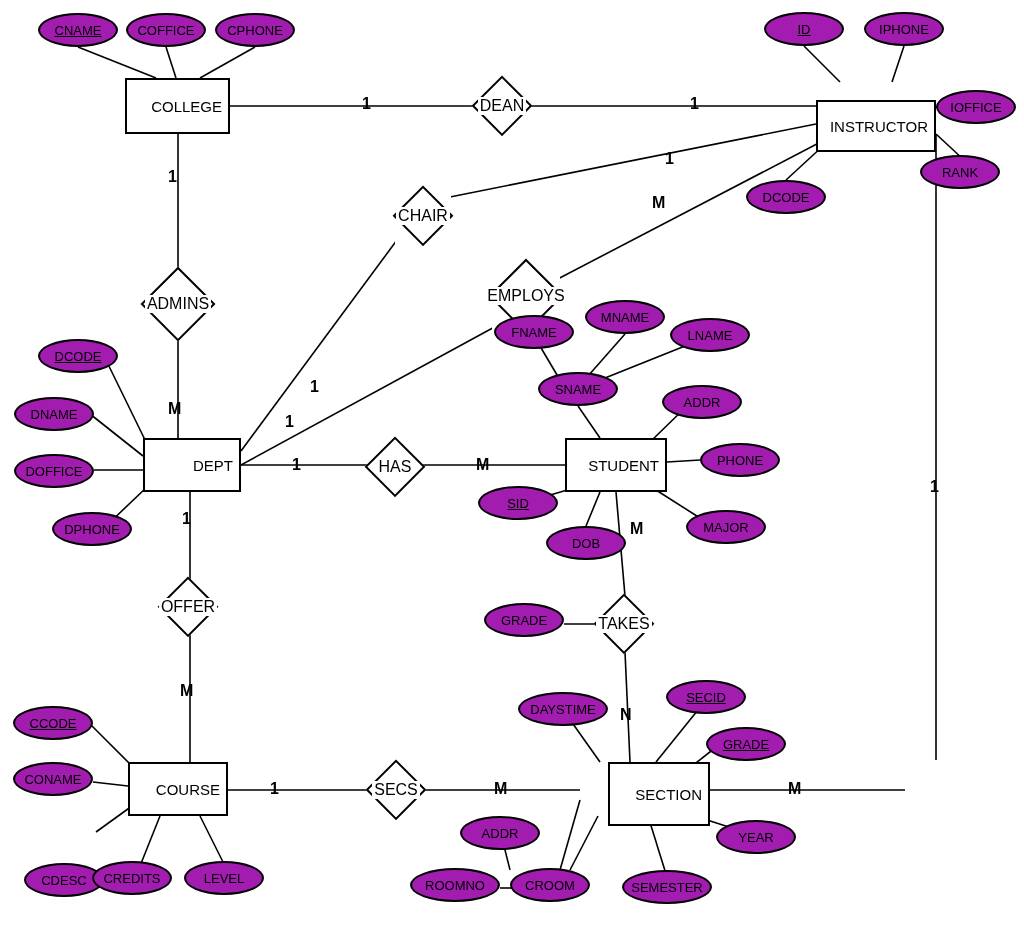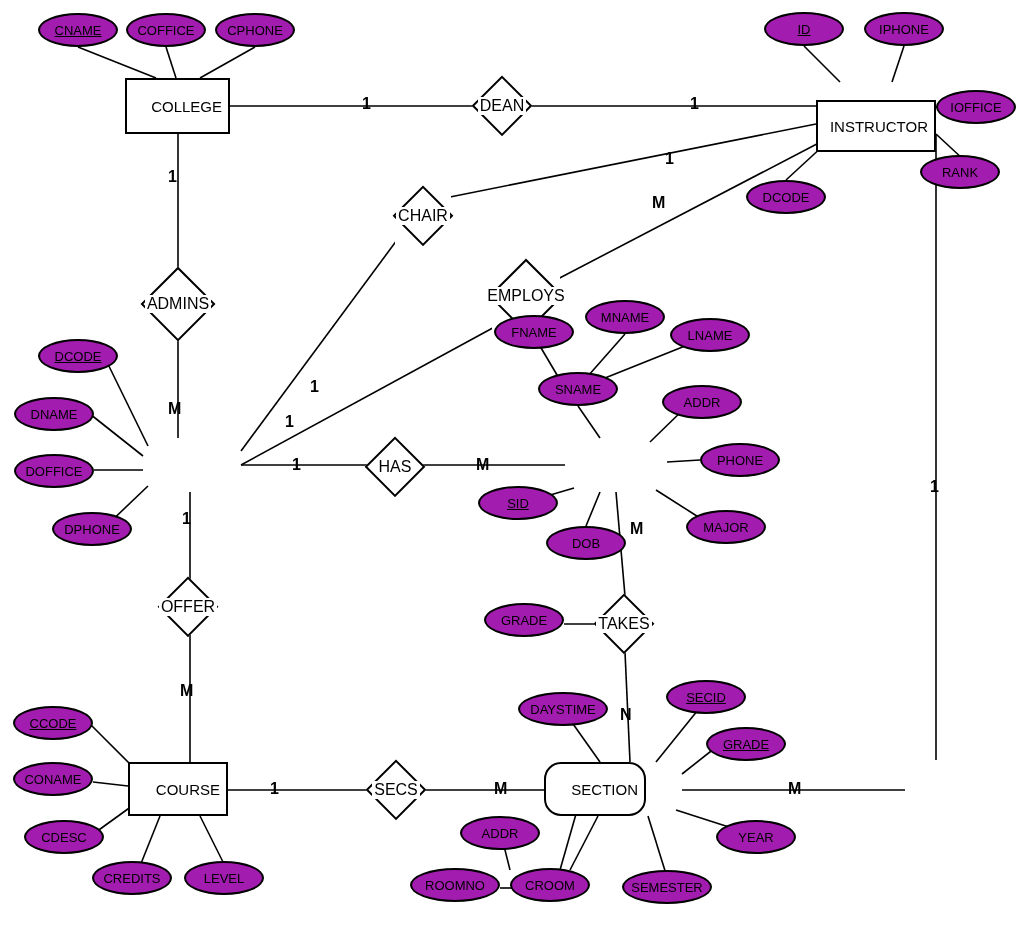--- a/index.html
+++ b/index.html
@@ -147,24 +147,30 @@
       <line x1="500" y1="888" x2="514" y2="888" stroke="#000" stroke-width="1.6"></line>
       <line x1="580" y1="800" x2="560" y2="870" stroke="#000" stroke-width="1.6"></line>
     </svg>
 
   <div class="entity" style="left: 125px; top: 78px; width: 105px; height: 56px;">
       <span>COLLEGE</span>
     </div>
   <div class="entity" style="left: 816px; top: 100px; width: 120px; height: 52px;">
       <span>INSTRUCTOR</span>
     </div>
+  <div class="entity" style="left: 143px; top: 438px; width: 98px; height: 54px;">
+      <span>DEPT</span>
+    </div>
+  <div class="entity" style="left: 565px; top: 438px; width: 102px; height: 54px;">
+      <span>STUDENT</span>
+    </div>
   <div class="entity" style="left: 128px; top: 762px; width: 100px; height: 54px;">
       <span>COURSE</span>
     </div>
-  <div class="entity" style="left: 544px; top: 762px; width: 102px; height: 54px; border-radius: 17px;">
+  <div class="entity" style="left: 608px; top: 762px; width: 102px; height: 64px;">
       <span>SECTION</span>
     </div>
 
   <div class="rel" style="left: 474px; top: 78px;">
       <div class="diamond"></div>
       <span class="rlabel">DEAN</span>
     </div>
   <div class="rel big" style="left: 144px; top: 270px;">
       <div class="diamond"></div>
       <span class="rlabel">ADMINS</span>
@@ -258,21 +264,21 @@
     </div>
     <div class="attr" style="left: 546px; top: 526px;">
       <span>DOB</span>
     </div>
     <div class="attr" style="left: 13px; top: 706px;">
       <span class="u">CCODE</span>
     </div>
     <div class="attr" style="left: 13px; top: 762px;">
       <span>CONAME</span>
     </div>
-    <div class="attr" style="left: 24px; top: 820px;">
+    <div class="attr" style="left: 24px; top: 863px;">
       <span>CDESC</span>
     </div>
     <div class="attr" style="left: 92px; top: 861px;">
       <span>CREDITS</span>
     </div>
     <div class="attr" style="left: 184px; top: 861px;">
       <span>LEVEL</span>
     </div>
     <div class="attr wide" style="left: 518px; top: 692px;">
       <span>DAYSTIME</span>

